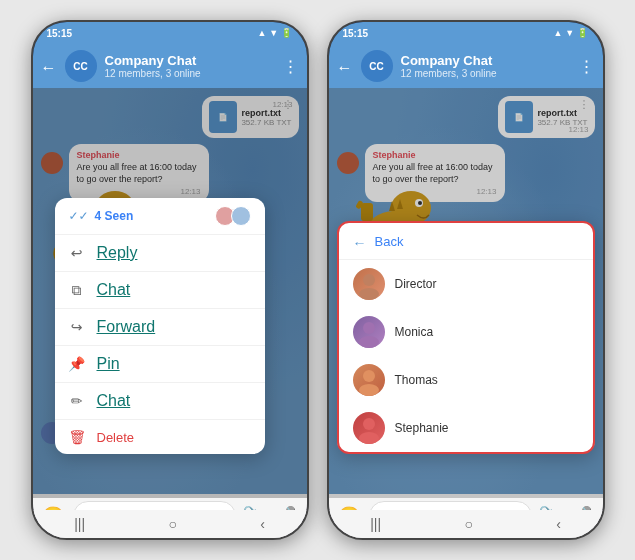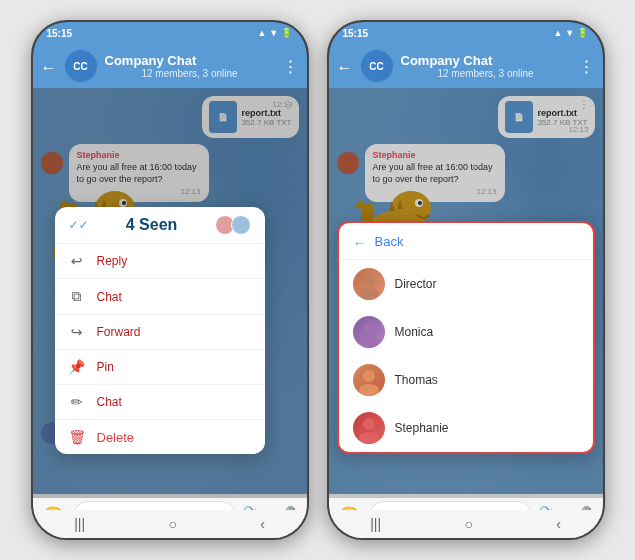--- a/index.html
+++ b/index.html
@@ -86,21 +86,20 @@
     }
     .header-title {
       color: white;
       font-size: 13px;
       font-weight: 600;
       line-height: 1.2;
     }
     .header-sub {
       color: rgba(255,255,255,0.8);
       font-size: 10px;
-      text-align: center;
     }
     .header-dots {
       color: white;
       font-size: 16px;
     }
 
     
     .chat-area {
       background: #6b9dc9;
       background-image: 
@@ -180,24 +179,23 @@
       padding: 8px 14px;
       border-bottom: 1px solid #f0f0f0;
       gap: 6px;
     }
     .seen-check {
       color: #5b9bd5;
       font-size: 12px;
     }
     .seen-label {
       flex: 1;
-      font-size: 16px;
+      font-size: 12px;
       font-weight: 600;
-      color: #0c4a6e;
-      text-align: center;
+      color: #3b82f6;
     }
     .seen-avatars {
       display: flex;
     }
     .seen-av {
       width: 20px;
       height: 20px;
       border-radius: 50%;
       border: 1px solid white;
       margin-left: -4px;
@@ -213,22 +211,23 @@
       gap: 12px;
       cursor: pointer;
     }
     .menu-icon {
       font-size: 14px;
       color: #666;
       width: 16px;
       text-align: center;
     }
     .menu-label {
-      font-size: 12px;
-      color: #b91c1c;
+      font-size: 16px;
+      color: #0f766e;
+      text-decoration: underline;
     }
     .menu-label-delete {
       font-size: 13px;
       color: #e04040;
     }
     .menu-divider {
       height: 1px;
       background: #f0f0f0;
       margin: 0;
     }

